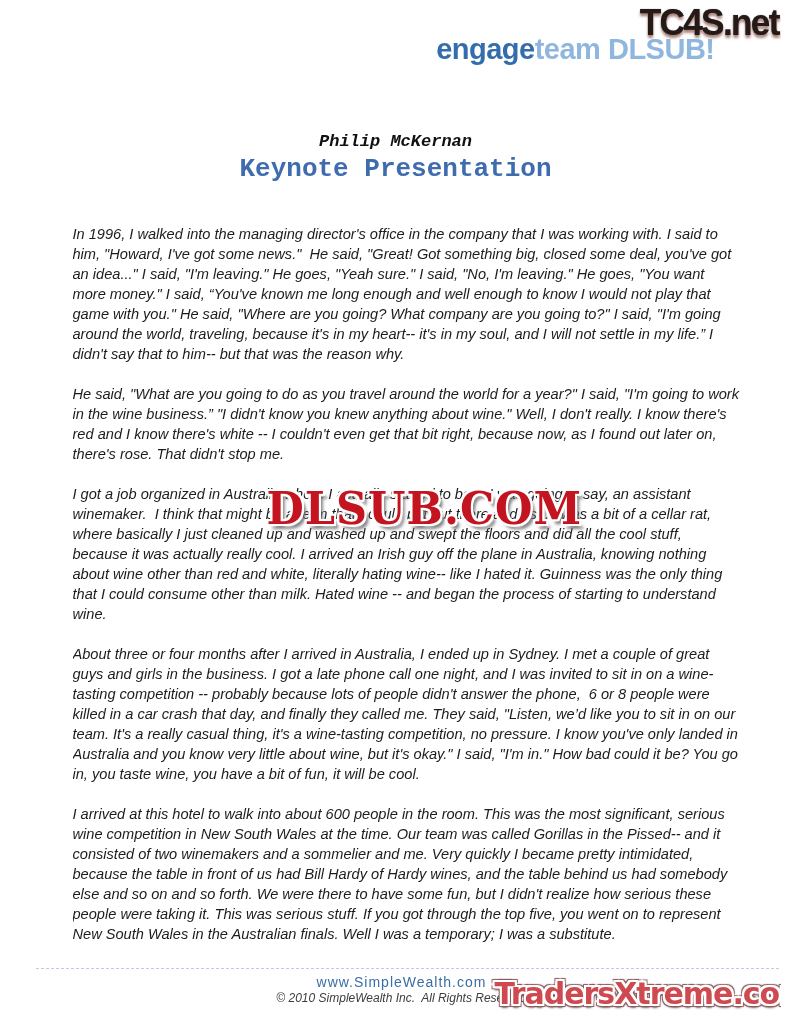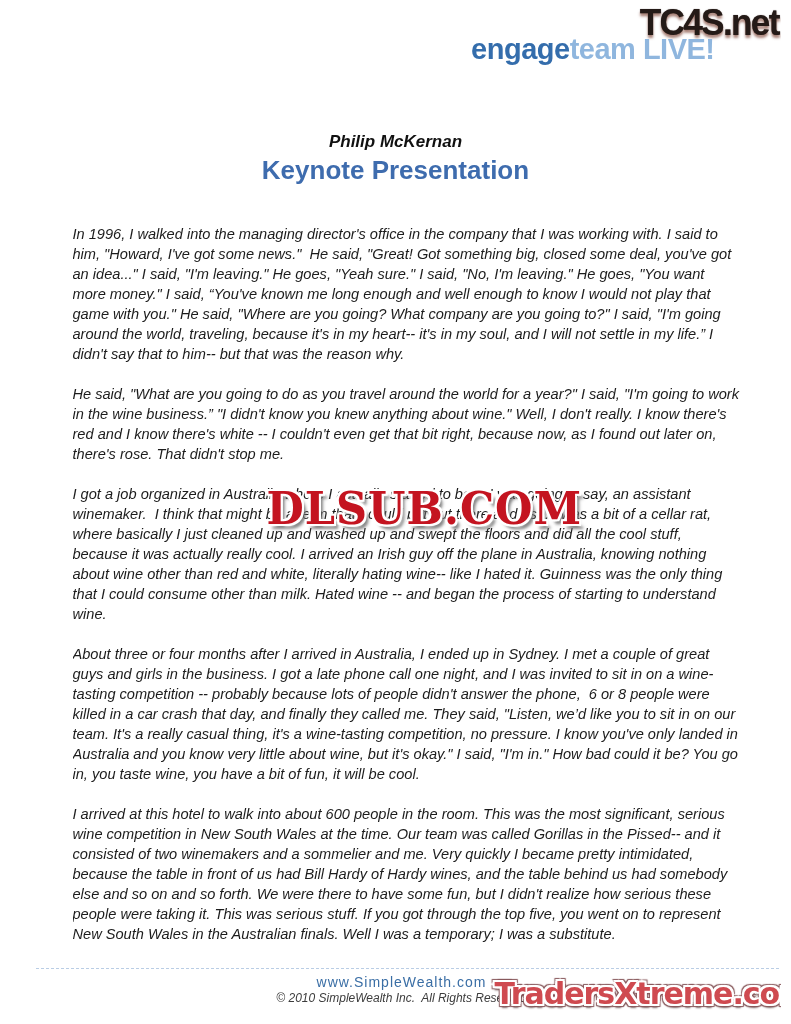--- a/index.html
+++ b/index.html
@@ -36,21 +36,21 @@
     white-space:nowrap;
     opacity:0.95;
   }
   .logo-engage { color:#2a66a8; }
   .logo-today  { color:#8ab3dd; }
   .logo-live   { color:#8ab3dd; white-space:pre; }
 
   
   .doc-header {
     position:absolute; top:132px; left:0; right:0;
-    text-align:center; z-index:1;
+    text-align:center; z-index:1;font-family:Liberation Mono, monospace;
   }
   .doc-author {
     font-size:17px; font-weight:bold; font-style:italic;
     color:#111111;
   }
   .doc-title {
     margin-top:3px;
     font-size:26px; font-weight:bold;
     color:#3e6cae;
   }
@@ -129,21 +129,21 @@
   }
 </style>
 </head>
 <body>
 
 <div class="page">
 
   <div class="wm-tc4s">TC4S.net</div>
 
   <div class="logo-engagetoday">
-    <span class="logo-engage">engage</span><span class="logo-today">team</span><span class="logo-live"> LIVE!</span>
+    <span class="logo-engage">engage</span><span class="logo-today">team</span><span class="logo-live"> DLSUB!</span>
   </div>
 
   <div class="doc-header">
     <div class="doc-author">Philip McKernan</div>
     <div class="doc-title">Keynote Presentation</div>
   </div>
 
   <div class="content">
     <p>In 1996, I walked into the managing director's office in the company that I was working with. I said to him, "Howard, I've got some news."  He said, "Great! Got something big, closed some deal, you've got an idea..." I said, "I'm leaving." He goes, "Yeah sure." I said, "No, I'm leaving." He goes, "You want more money." I said, “You've known me long enough and well enough to know I would not play that game with you." He said, "Where are you going? What company are you going to?" I said, "I'm going around the world, traveling, because it's in my heart-- it's in my soul, and I will not settle in my life.” I didn't say that to him-- but that was the reason why.</p>
     <p>He said, "What are you going to do as you travel around the world for a year?" I said, "I'm going to work in the wine business.” "I didn't know you knew anything about wine." Well, I don't really. I know there's red and I know there's white -- I couldn't even get that bit right, because now, as I found out later on, there's rose. That didn't stop me.</p>

